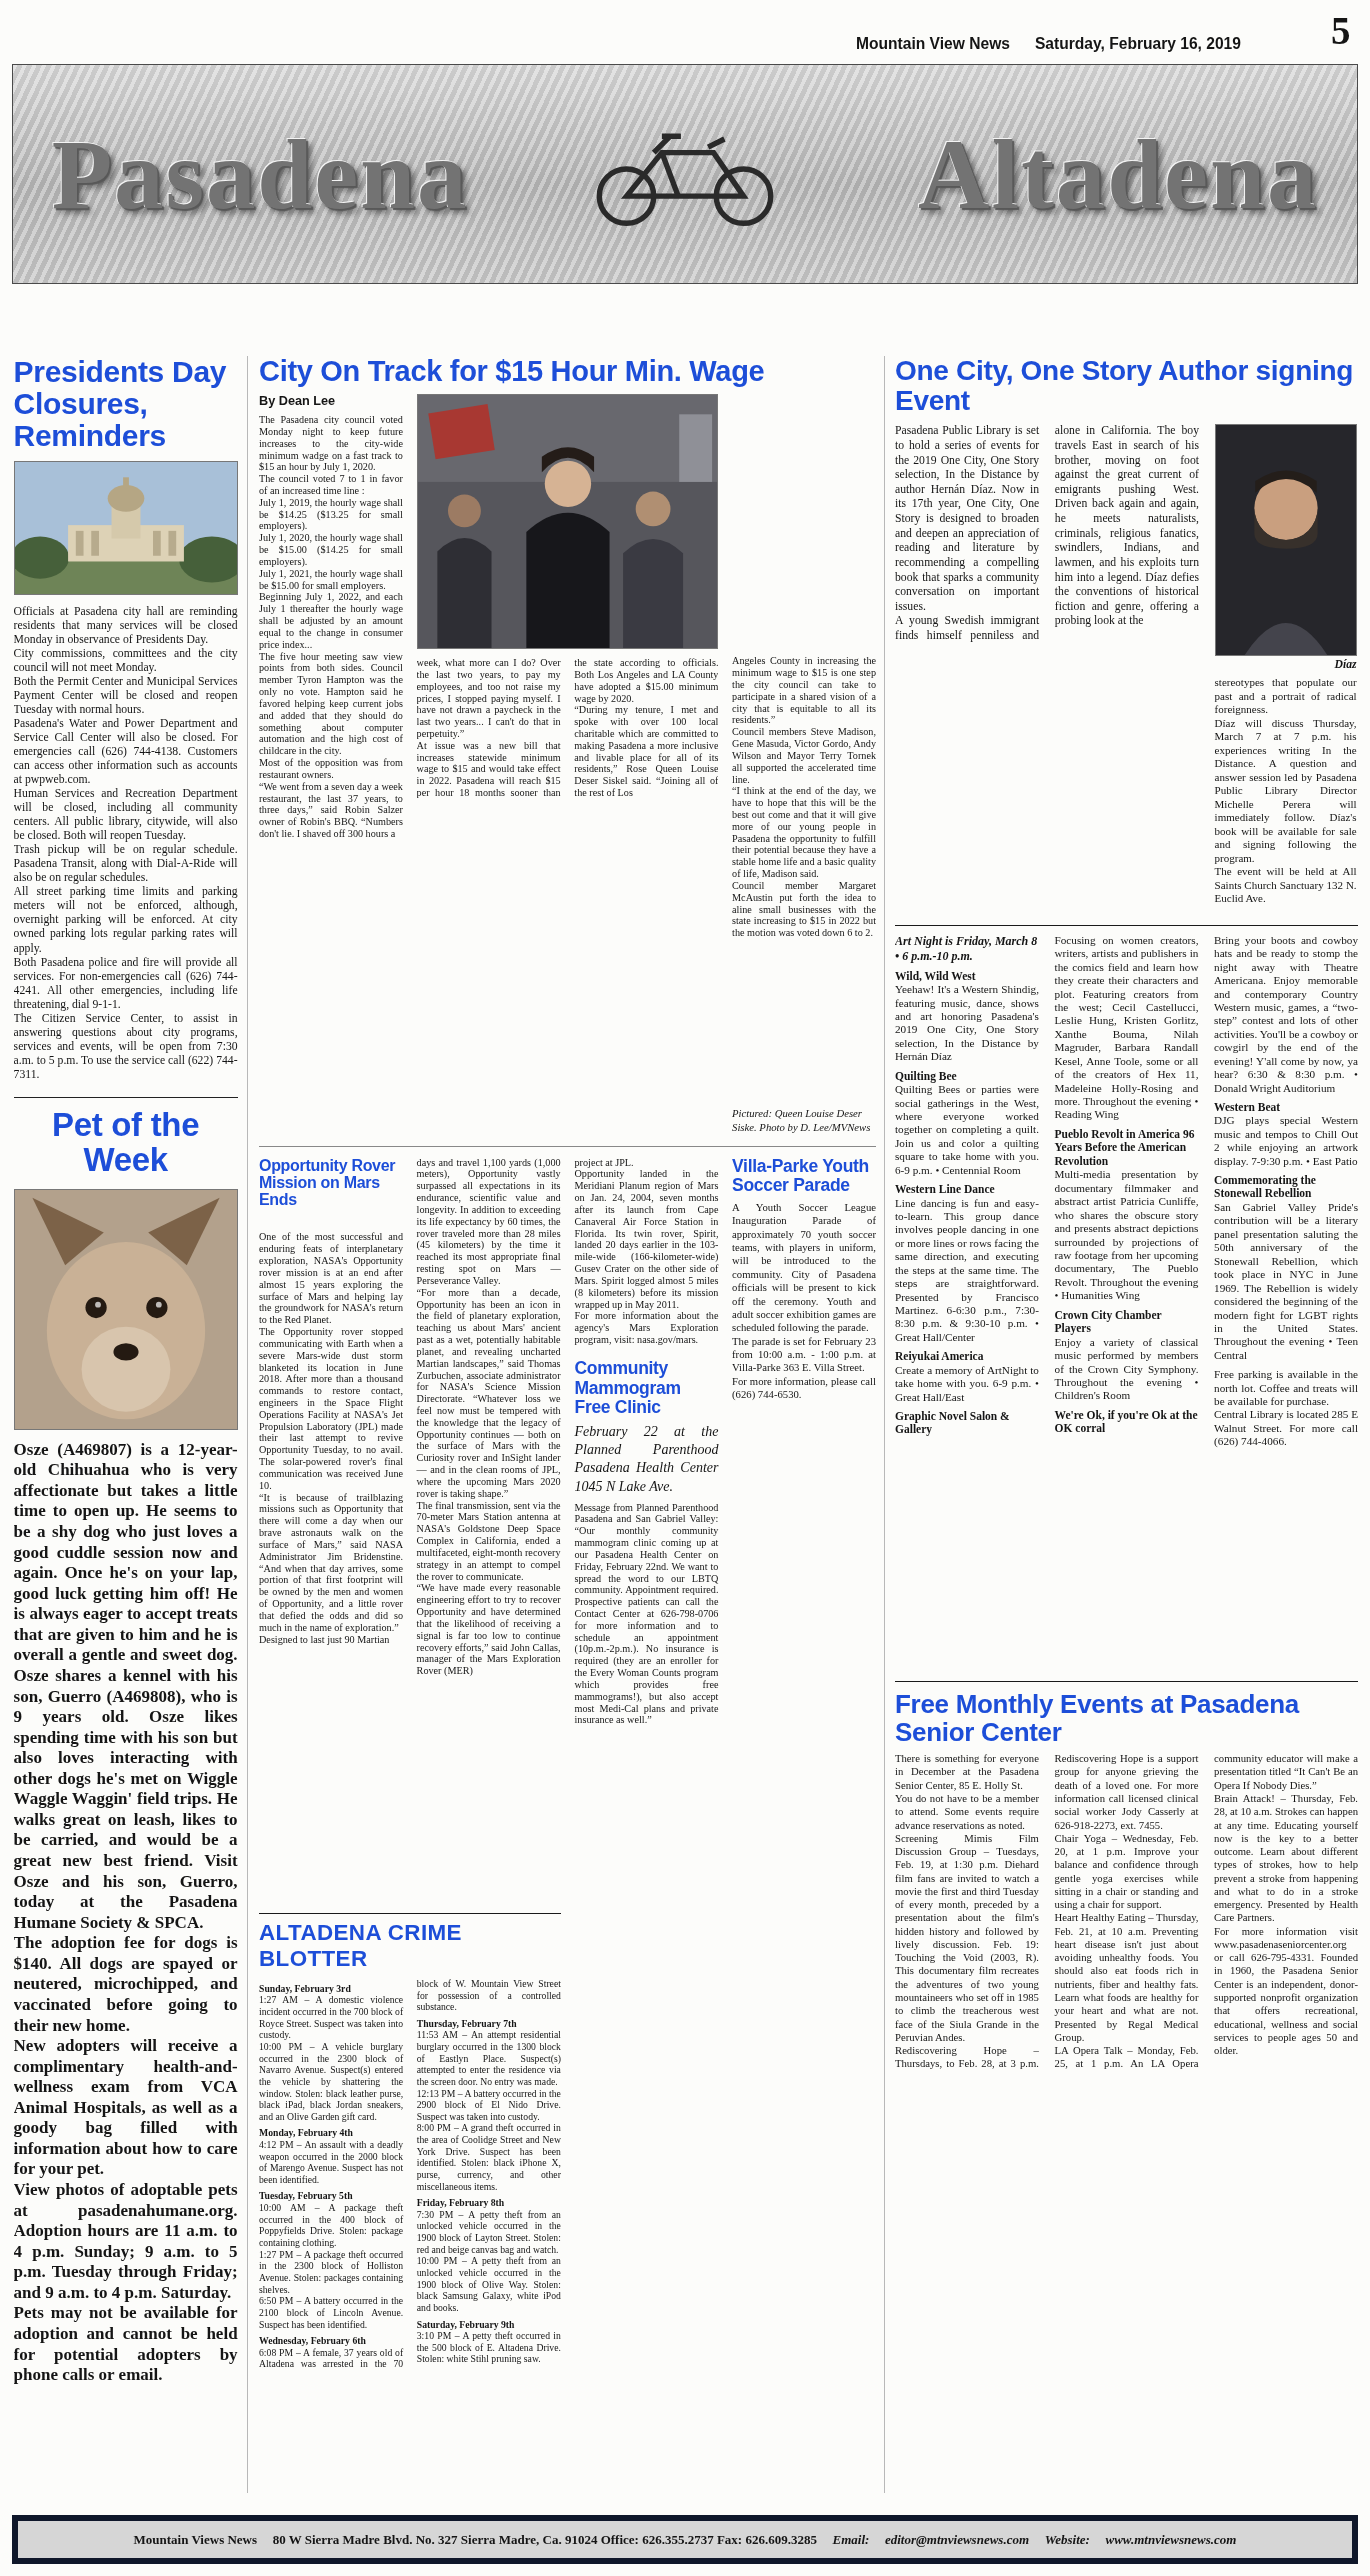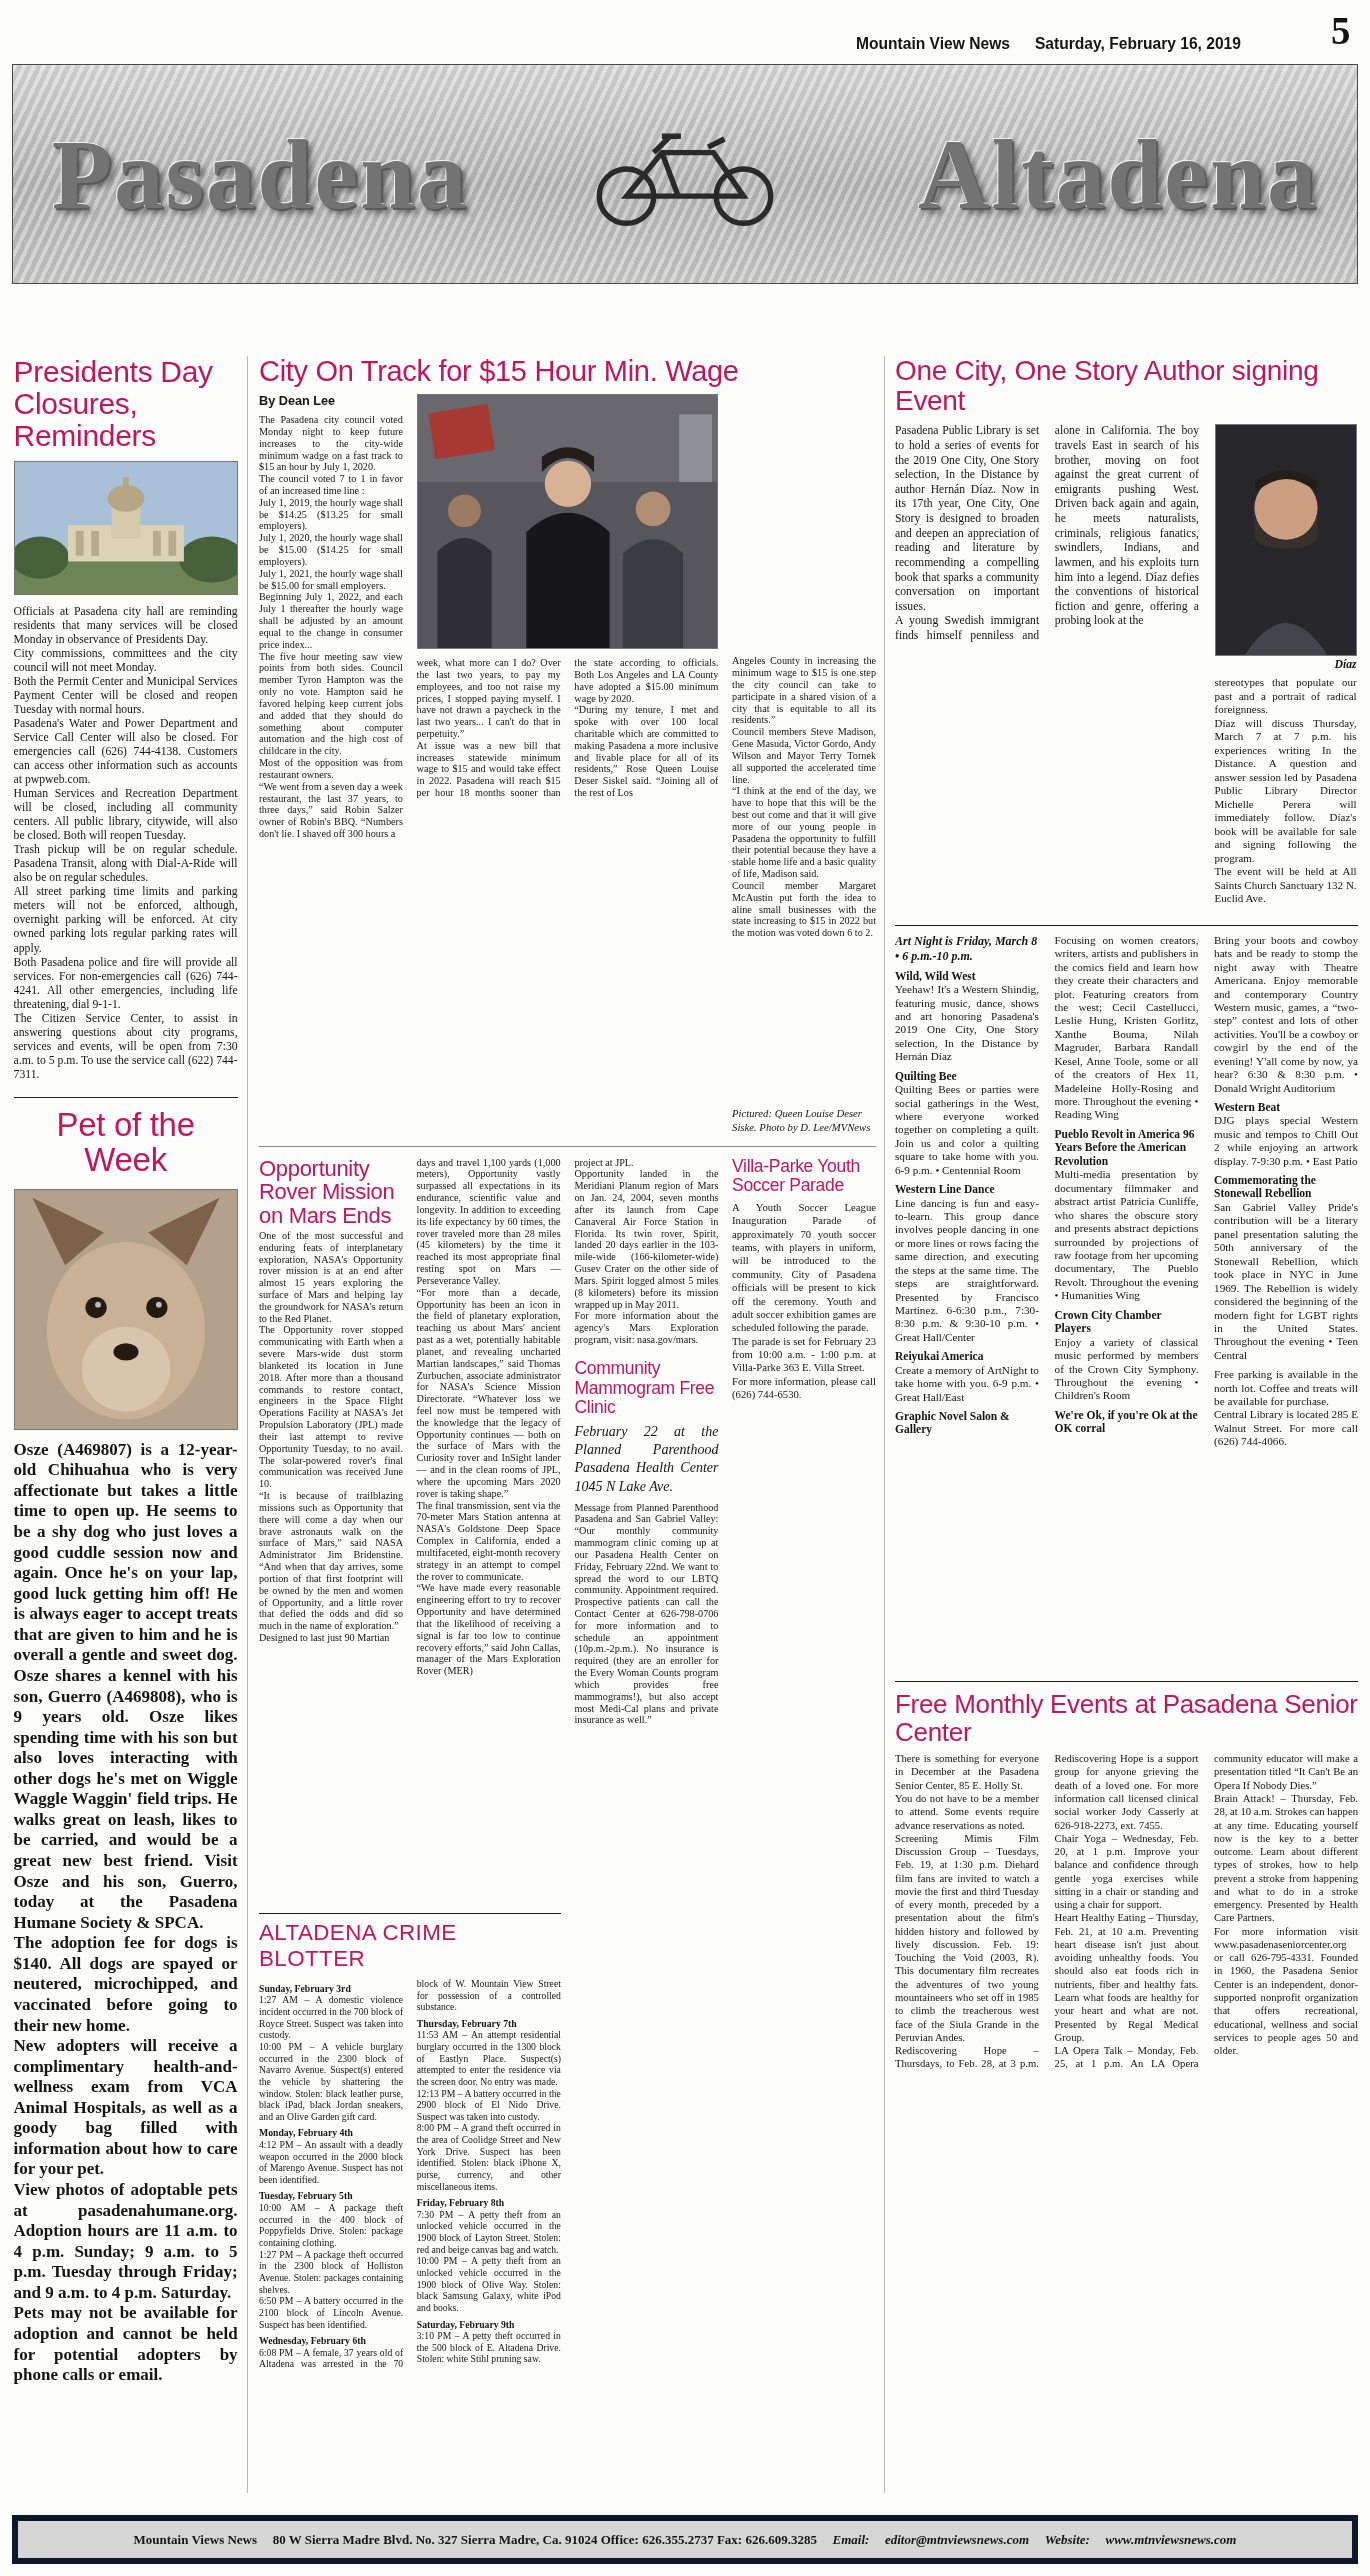--- a/index.html
+++ b/index.html
@@ -1,19 +1,19 @@
 <!DOCTYPE html>
 <html><head>
 <meta charset="utf-8">
 <style>
   * { margin:0; padding:0; box-sizing:border-box; }
   html,body { background:#9a9a9a; }
   .page { position:relative; width:1370px; height:2576px; background:#fcfcfa;
           font-family:"Liberation Serif", serif; color:#151515; margin:0 auto; overflow:hidden; }
-  .hl { font-family:"Liberation Sans", sans-serif; font-weight:normal; color:#be185d; letter-spacing:-0.3px; }
+  .hl { font-family:"Liberation Sans", sans-serif; font-weight:bold; color:#1d4ed8; letter-spacing:-0.3px; }
   .bt { text-align:justify; white-space:pre-line; }
 
   
   .pageno { position:absolute; top:7.8px; right:19.5px; font-size:39px; font-weight:bold; }
   .dateline { position:absolute; top:35px; left:856px; font-family:"Liberation Sans", sans-serif;
               font-weight:bold; font-size:15.6px; display:flex; gap:25px; }
 
   
   .masthead { position:absolute; left:11.7px; right:11.7px; top:64px; }
   .mh-banner { position:relative; height:220px; border:1.9px solid #4a4a4a;
@@ -56,21 +56,21 @@
   .mw-midcols { margin-top:7.8px; column-count:2; column-gap:13.6px; font-size:10.2px; line-height:1.16; flex:1; overflow:hidden; }
   .mw-c4 { width:144px; display:flex; flex-direction:column; }
   .mw-c4-spacer { height:261px; flex:none; }
   .mw-c4 .mw-text { flex:1; overflow:hidden; }
   .mw-caption { font-style:italic; font-size:10.7px; line-height:1.25; margin-top:5.8px; }
 
   .mw-lower { display:flex; gap:13.6px; margin-top:11.7px; height:1335px; border-top:1px solid #888; padding-top:9.7px; }
   .low-left { width:302px; display:flex; flex-direction:column; }
   .rover-cols { display:flex; gap:13.6px; height:747px; overflow:hidden; }
   .rv-c { width:144px; }
-  .rv-title { font-size:22px; line-height:1.08; margin-bottom:2px; }
+  .rv-title { font-size:16px; line-height:1.08; margin-bottom:23px; }
   .crime { border-top:1.9px solid #1a1a1a; margin-top:9.7px; padding-top:5.8px; flex:1; overflow:hidden; }
   .crime-title { font-size:22.4px; letter-spacing:0.4px; margin-bottom:5.8px; }
   .crime-cols { column-count:2; column-gap:13.6px; font-size:9.7px; line-height:1.2; height:526px; overflow:hidden; }
   .c-day { font-weight:bold; margin-top:4.9px; }
   .low-c3, .low-c4 { width:144px; }
   .sm-title { font-size:17.5px; line-height:1.1; margin:13.6px 0 5.8px; }
   .mammo-lead { font-style:italic; font-size:14px; line-height:1.3; margin-bottom:5.8px; }
   .soc-body { font-size:10.7px; line-height:1.25; }
 
   

